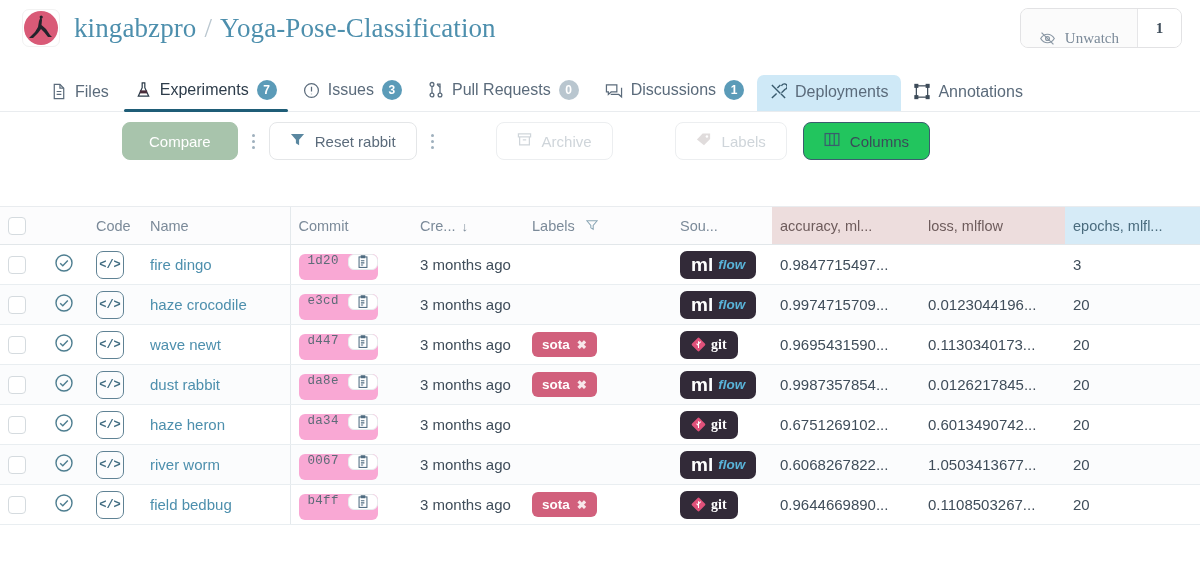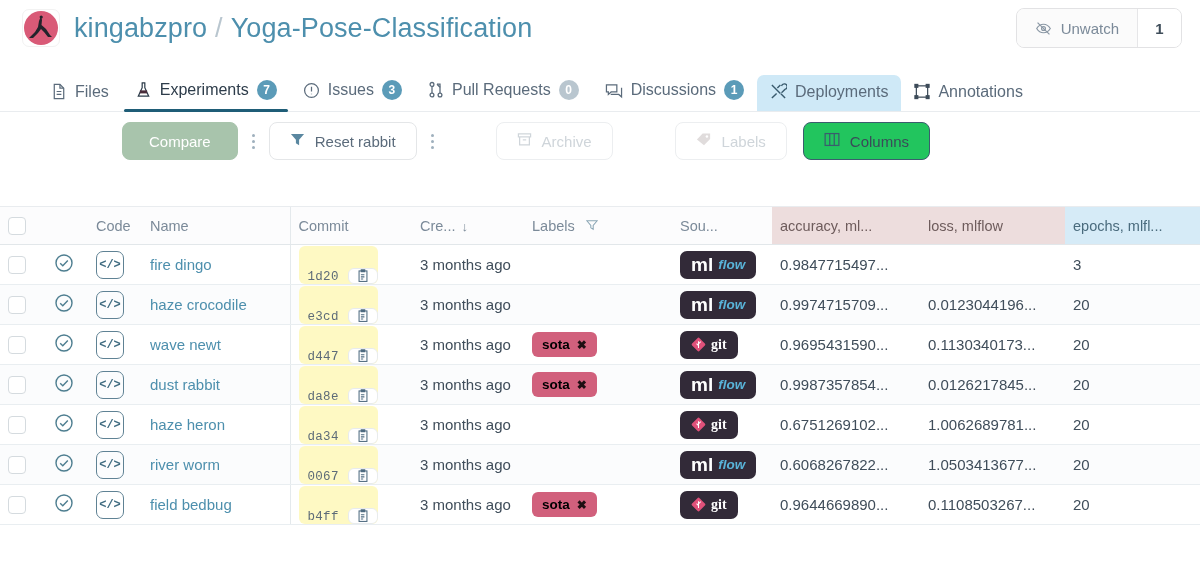--- a/index.html
+++ b/index.html
@@ -9,20 +9,21 @@
     font-family: "Liberation Sans", sans-serif;
     color: #4a5568;
     overflow: hidden;
   }
 
   
   .repo-header {
     display: flex; align-items: center;
     height: 56px; padding: 0 18px 0 22px;
     background: #ffffff;
+    font-family: Liberation Serif, serif;
   }
   .avatar {
     width: 38px; height: 38px; border-radius: 7px;
     background: #ffffff;
     position: relative; flex: 0 0 auto;
     display: flex; align-items: center; justify-content: center;
     overflow: hidden;
     border: 1px solid #f2f2f2;
   }
   .avatar .circle {
@@ -41,21 +42,21 @@
   .repo-sep   { color: #b9c6cf; font-weight: 300; }
   .repo-name  { color: #4d8fad; }
 
   .header-right { margin-left: auto; display: flex; align-items: center; }
   .watch-group {
     display: flex; align-items: stretch;
     border: 1px solid #e2e2e4; border-radius: 8px;
     height: 40px; overflow: hidden; background: #fdfdfd;
   }
   .watch-btn {
-    display: flex; align-items: center; gap: 9px;
+    display: flex; align-items: flex-end; gap: 9px;
     padding: 0 18px;
     font-size: 15px; color: #7b8a99;
     background: #fbfbfb;
     cursor: pointer;
   }
   .watch-count {
     display: flex; align-items: center; justify-content: center;
     min-width: 44px; padding: 0 10px;
     background: #ffffff;
     border-left: 1px solid #e6e6e8;
@@ -167,38 +168,38 @@
     border-radius: 4px; background: #fff; display: block; cursor: pointer;
   }
   .name-link { color: #4d8fad; cursor: pointer; font-size: 15px; }
   .code-pill {
     width: 28px; height: 28px; border: 1px solid #5f8294; border-radius: 7px;
     display: inline-flex; align-items: center; justify-content: center;
     color: #3f6b80; font-size: 12px; font-weight: 700; cursor: pointer;
     font-family: "Liberation Mono", monospace;
   }
   .commit-pill {
-    display: inline-flex; align-items: flex-end;
-    height: 38px; border-radius: 6px; overflow: hidden;
-    background: #fef9c3; cursor: pointer;
+    display: inline-flex; align-items: flex-start;
+    height: 26px; border-radius: 6px; overflow: hidden;
+    background: #f9a8d4; cursor: pointer;
   }
   .commit-hash {
     display: flex; align-items: center; padding: 0 9px;
     font-family: "Liberation Mono", monospace; font-size: 12.5px; color: #5d6b78;
     letter-spacing: .3px;
   }
   .commit-copy {
     display: flex; align-items: center; justify-content: center;
     width: 30px; background: #ffffff; border-radius: 6px;
     border: 1px solid #e8ebed; cursor: pointer;
   }
   .tag {
     display: inline-flex; align-items: center; gap: 7px;
     height: 25px; padding: 0 10px; border-radius: 6px;
-    background: #d1607c; color: #000000;
+    background: #d1607c; color: #ffffff;
     font-size: 13.5px; font-weight: 700; cursor: pointer;
   }
   .tag .x { font-size: 12px; opacity: .85; cursor: pointer; }
   .src {
     display: inline-flex; align-items: center; justify-content: center; gap: 5px;
     height: 28px; padding: 0 11px; border-radius: 7px;
     background: #322a38; cursor: pointer;
   }
   .src .ml { color: #ffffff; font-size: 19px; font-weight: 700; }
   .src .flow { color: #59b4d9; font-size: 13.5px; font-weight: 700; font-style: italic; }
@@ -616,21 +617,21 @@
         <td>
           <span class="src">
             <svg width="15" height="15" viewBox="0 0 16 16">
                 <rect x="2.4" y="2.4" width="11.2" height="11.2" rx="1.6" transform="rotate(45 8 8)" fill="#e0517a"></rect>
                 <path d="M8 4.4v7.2M8 7.3l2.3-2.3M8 9.1L5.9 7" stroke="#fff" stroke-width="1.1"></path>
               </svg>
             <span class="gitname">git</span>
           </span>
         </td>
         <td class="num">0.6751269102...</td>
-        <td class="num">1.0062689781...</td>
+        <td class="num">0.6013490742...</td>
         <td class="num">20</td>
       </tr>
 
       <tr>
         <td>
             <span class="cb"></span>
           </td>
         <td>
           <svg width="20" height="20" viewBox="0 0 20 20" fill="none" stroke="#4e7e90" stroke-width="1.4">
               <circle cx="10" cy="10" r="8"></circle>

